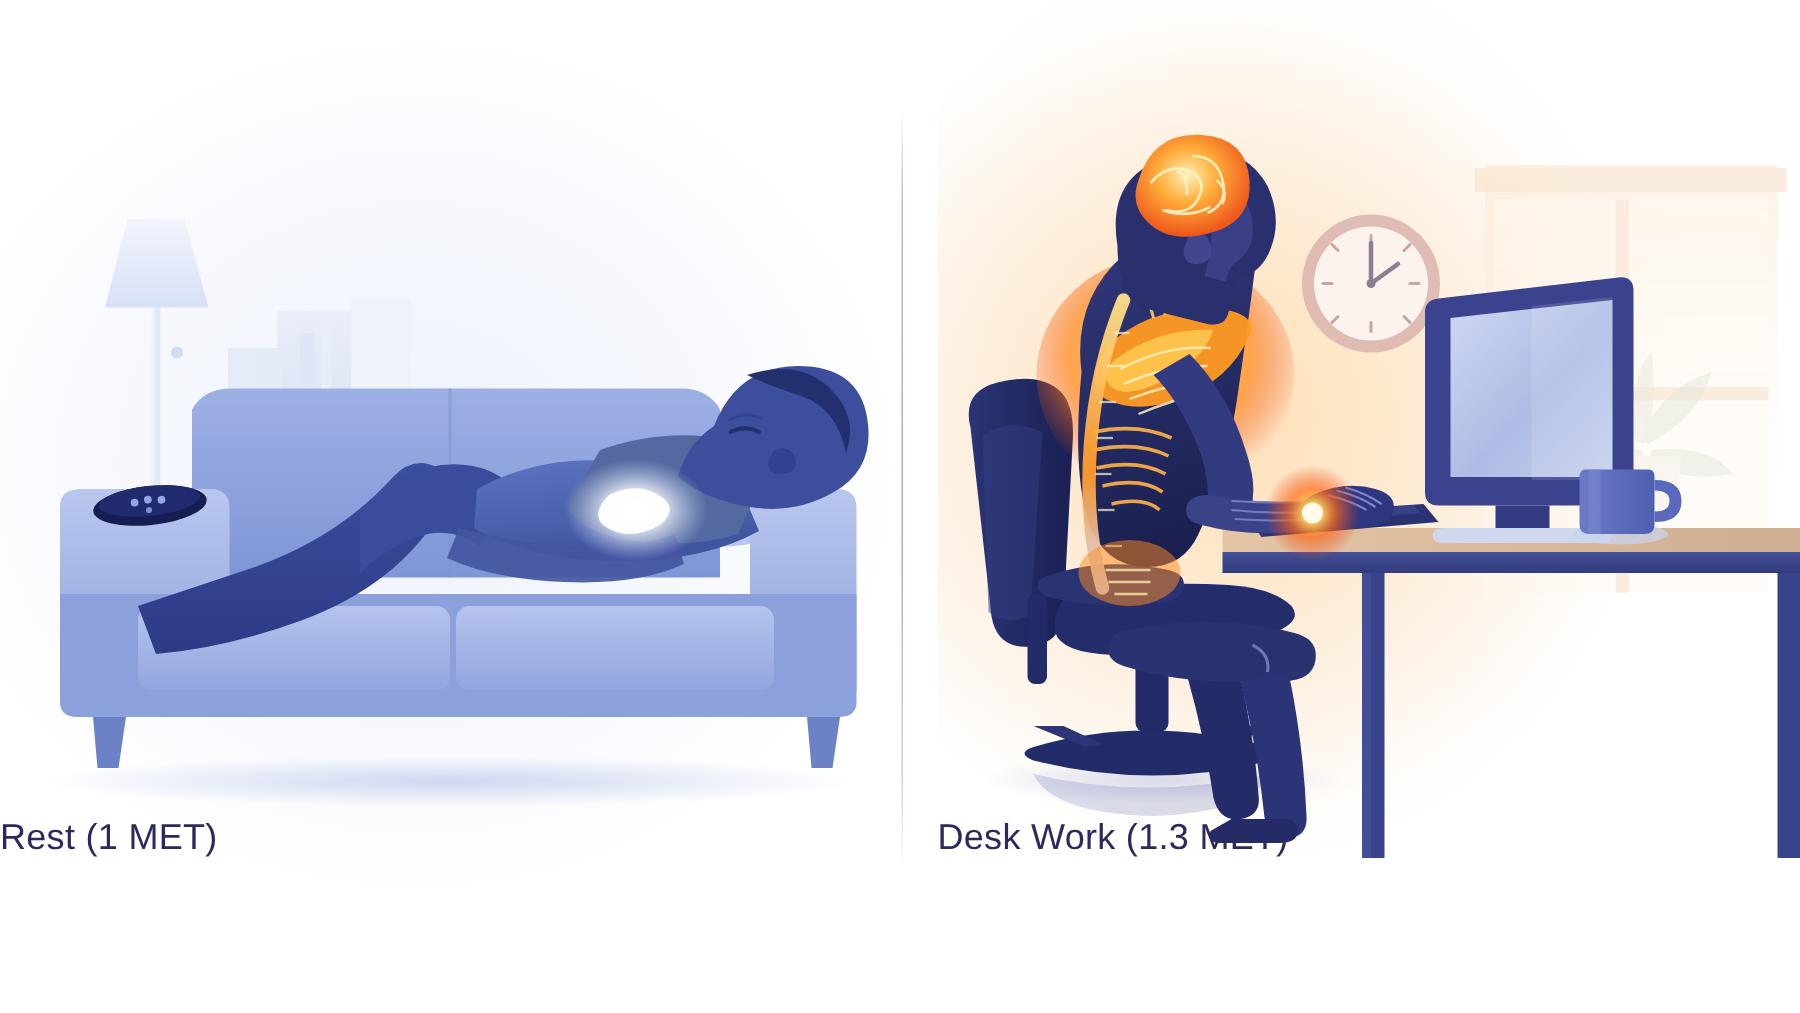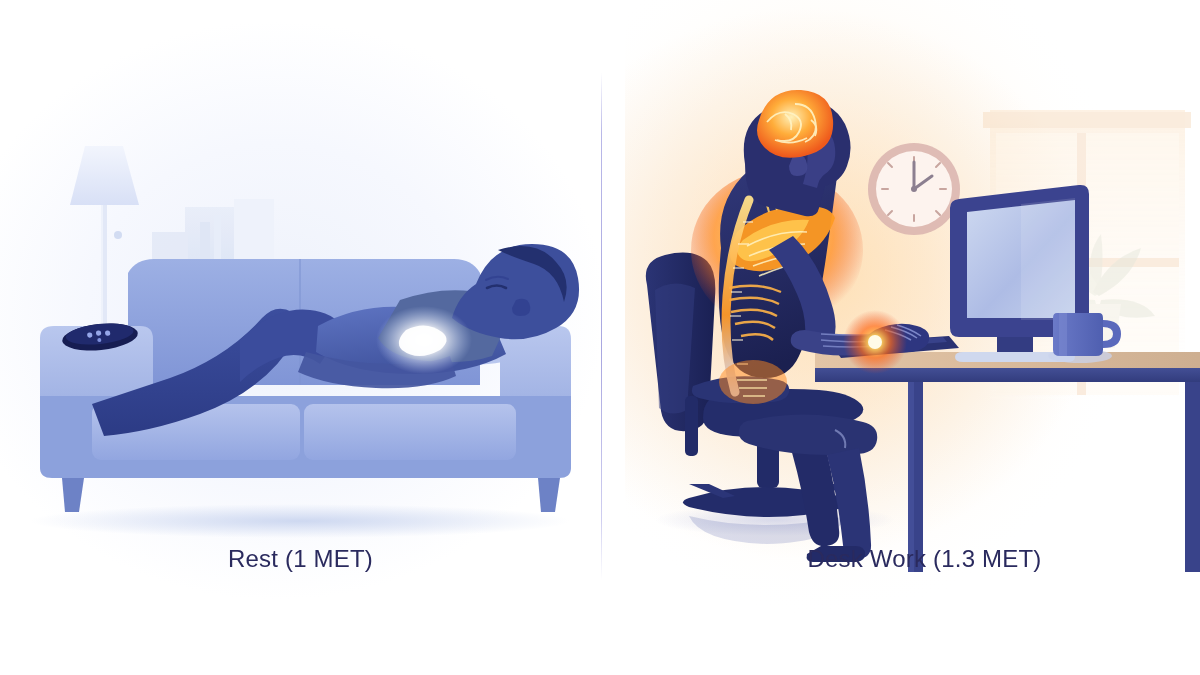--- a/index.html
+++ b/index.html
@@ -29,21 +29,21 @@
   }
 
   
   #divider{
     position:absolute; left:601px; top:72px; width:1px; height:508px;
     background:linear-gradient(to bottom,#ffffff 0%, #b9b8e8 12%, #a9a7e0 55%, #cfcef0 88%, #ffffff 100%);
   }
 
   
   .caption{
-    position:absolute; width:100%; text-align:center;
+    position:absolute; width:100%; 
     font-size:24px; color:#2a2a5e; letter-spacing:.2px;
     font-family:"Liberation Sans", sans-serif;
   }
   #caption-rest{ left:0; top:545px; }
   #caption-desk{ left:0; top:545px; }
 
   svg{ display:block; }
   .scene{ position:absolute; left:0; top:0; }
 </style>
 </head>

